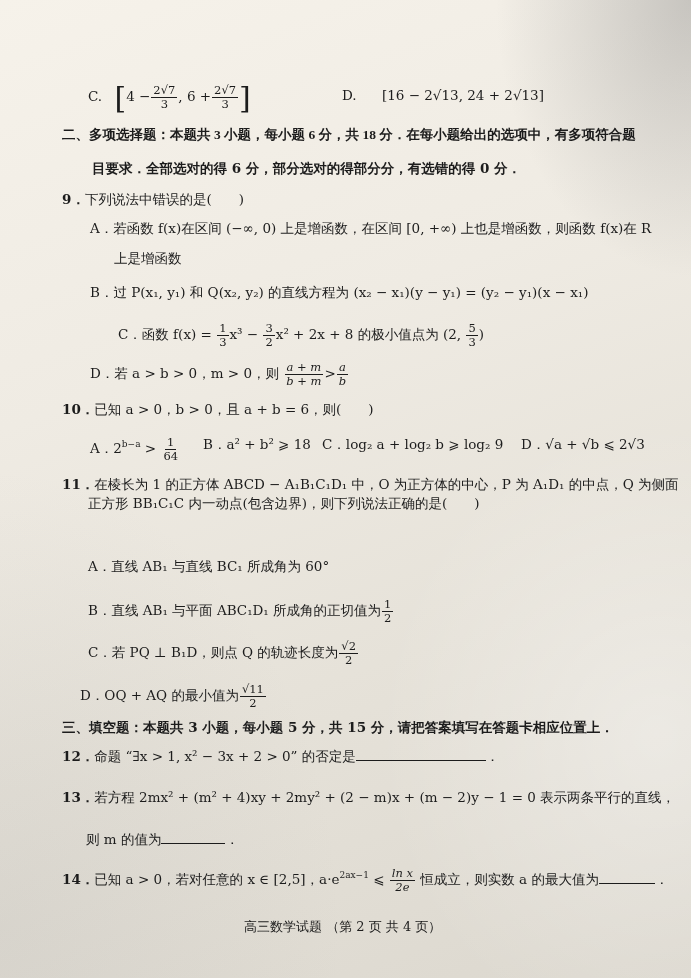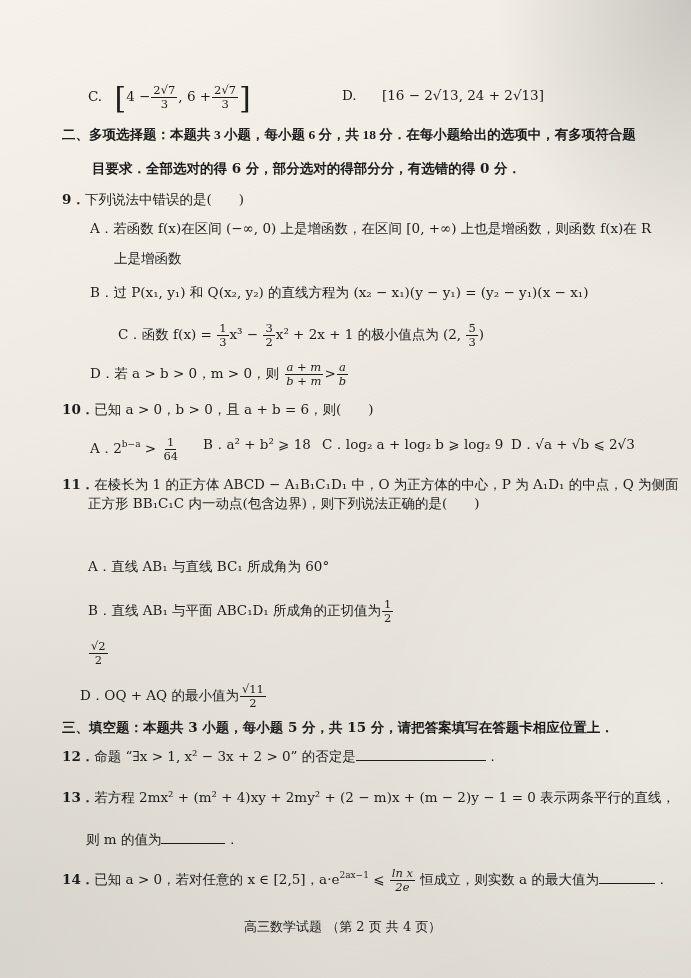--- a/index.html
+++ b/index.html
@@ -60,21 +60,21 @@
 <div class="line" style="left:90px; top:283px;">B．过 P(x₁, y₁) 和 Q(x₂, y₂) 的直线方程为 (x₂ − x₁)(y − y₁) = (y₂ − y₁)(x − x₁)</div>
 <div class="line" style="left:90px; top:318px; height:32px; line-height:32px;margin-left:28px;">
   <span>C．函数 f(x) =</span>
   <span class="frac">
       <span class="num">1</span>
       <span class="den">3</span>
     </span><span>x³ −</span>
   <span class="frac">
       <span class="num">3</span>
       <span class="den">2</span>
-    </span><span>x² + 2x + 1 的极小值点为 (2,</span>
+    </span><span>x² + 2x + 8 的极小值点为 (2,</span>
   <span class="frac">
       <span class="num">5</span>
       <span class="den">3</span>
     </span><span>)</span>
 </div>
 <div class="line" style="left:90px; top:357px; height:32px; line-height:32px;">
   <span>D．若 a &gt; b &gt; 0，m &gt; 0，则</span>
   <span class="frac it">
       <span class="num">a + m</span>
       <span class="den">b + m</span>
@@ -90,35 +90,35 @@
 <div class="line" style="left:90px; top:428px; height:32px; line-height:32px;">
   <span>A．2</span><sup>b−a</sup>
   <span>&gt;</span>
   <span class="frac">
       <span class="num">1</span>
       <span class="den">64</span>
     </span>
 </div>
 <div class="line" style="left:203px; top:435px;">B．a² + b² ⩾ 18</div>
 <div class="line" style="left:322px; top:435px;">C．log₂ a + log₂ b ⩾ log₂ 9</div>
-<div class="line" style="left:511px; top:435px;">D．√a + √b ⩽ 2√3</div>
+<div class="line" style="left:498px; top:435px;padding-left:23px;">D．√a + √b ⩽ 2√3</div>
 
 <div class="line" style="left:62px; top:475px;">
   <span class="bold">11．</span><span>在棱长为 1 的正方体 ABCD − A₁B₁C₁D₁ 中，O 为正方体的中心，P 为 A₁D₁ 的中点，Q 为侧面</span>
 </div>
 <div class="line" style="left:88px; top:494px;">正方形 BB₁C₁C 内一动点(包含边界)，则下列说法正确的是(　　)</div>
 <div class="line" style="left:88px; top:557px;">A．直线 AB₁ 与直线 BC₁ 所成角为 60°</div>
 <div class="line" style="left:88px; top:594px; height:32px; line-height:32px;">
   <span>B．直线 AB₁ 与平面 ABC₁D₁ 所成角的正切值为</span><span class="frac">
       <span class="num">1</span>
       <span class="den">2</span>
     </span>
 </div>
 <div class="line" style="left:88px; top:636px; height:32px; line-height:32px;">
-  <span class="frac">
+  <span>C．若 PQ ⊥ B₁D，则点 Q 的轨迹长度为</span><span class="frac">
       <span class="num">√2</span>
       <span class="den">2</span>
     </span>
 </div>
 <div class="line" style="left:80px; top:679px; height:32px; line-height:32px;">
   <span>D．OQ + AQ 的最小值为</span><span class="frac">
       <span class="num">√11</span>
       <span class="den">2</span>
     </span>
 </div>

